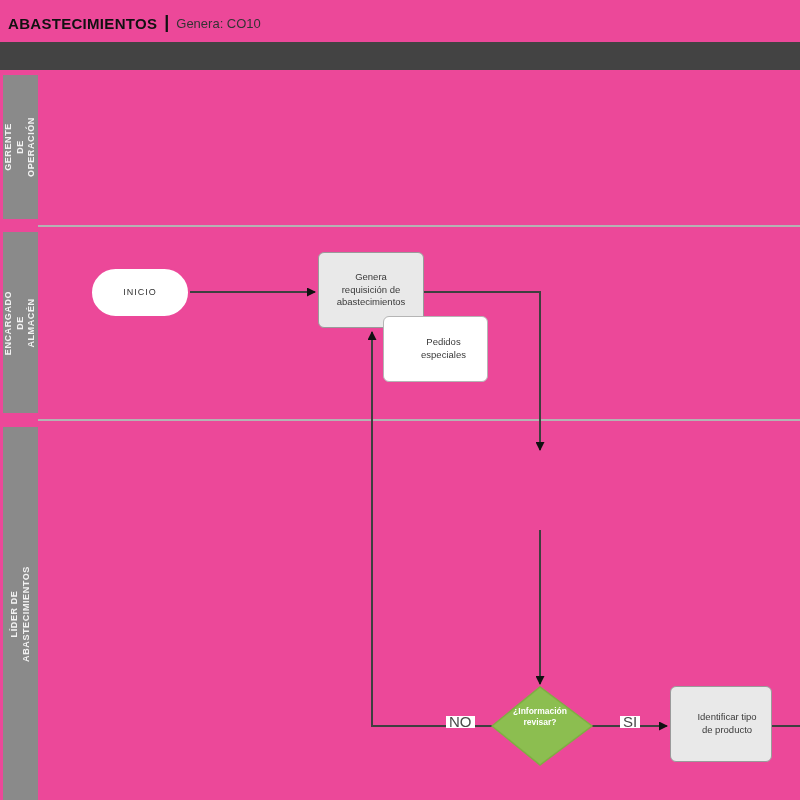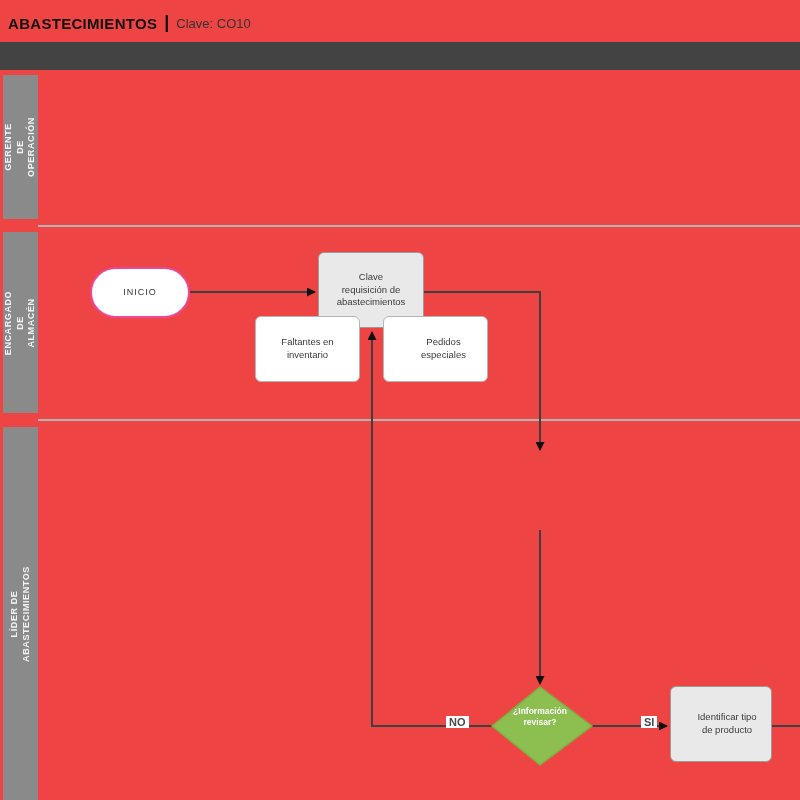--- a/index.html
+++ b/index.html
@@ -3,21 +3,21 @@
 <meta charset="utf-8">
 <style>
   * { margin: 0; padding: 0; box-sizing: border-box; }
   html, body { background: #ffffff; }
   body { font-family: "Liberation Sans", sans-serif; }
 
   .page {
     position: relative;
     width: 800px;
     height: 800px;
-    background: #ef4444;
+    background: #ec4899;
     overflow: hidden;
   }
 
   
   .header {
     position: absolute;
     left: 8px; top: 10px; height: 26px;
     display: flex; align-items: center;
   }
   .header .title {
@@ -114,37 +114,36 @@
     text-align: center;
     white-space: pre-line;
     color: #ffffff;
     font-size: 8.5px; font-weight: 600;
     line-height: 1.35;
   }
 
   .edge-label {
     position: absolute;
     background: #ffffff;
-    font-size: 11px; color: #4a4a4a;
+    font-size: 15px; color: #4a4a4a;
     padding: 0 3px;
     line-height: 12px;
-    font-weight: bold;
   }
   .no-label { left: 446px; top: 716px; }
-  .si-label { left: 641px; top: 716px; }
+  .si-label { left: 620px; top: 716px; }
 </style>
 </head>
 <body>
 
 <div class="page">
 
   <div class="header">
     <span class="title">ABASTECIMIENTOS</span>
     <span class="sep">|</span>
-    <span class="clave">Clave: CO10</span>
+    <span class="clave">Genera: CO10</span>
   </div>
 
   <div class="darkbar"></div>
 
   <div class="lane-strip lane1">
     <div class="lane-label">GERENTE DE
 OPERACIÓN</div>
   </div>
   <div class="lane-strip lane2">
     <div class="lane-label">ENCARGADO DE ALMACÉN</div>
@@ -169,29 +168,25 @@
     <path class="conn" d="M592 726 H667" marker-end="url(#arrow)"></path>
     <path class="conn" d="M772 726 H800"></path>
     <polygon class="diamond-shape" points="492,726 540,687 592,726 540,765"></polygon>
   </svg>
 
   <div class="node start">
     <span>INICIO</span>
   </div>
 
   <div class="node process node-genera">
-    <span>Clave
+    <span>Genera
 requisición de
 abastecimientos</span>
   </div>
 
-  <div class="node note node-faltantes">
-    <span>Faltantes en
-inventario</span>
-  </div>
 
   <div class="node note node-pedidos">
     <span>Pedidos
 especiales</span>
   </div>
 
 
   <div class="diamond-label">¿Información
 revisar?</div>
 

